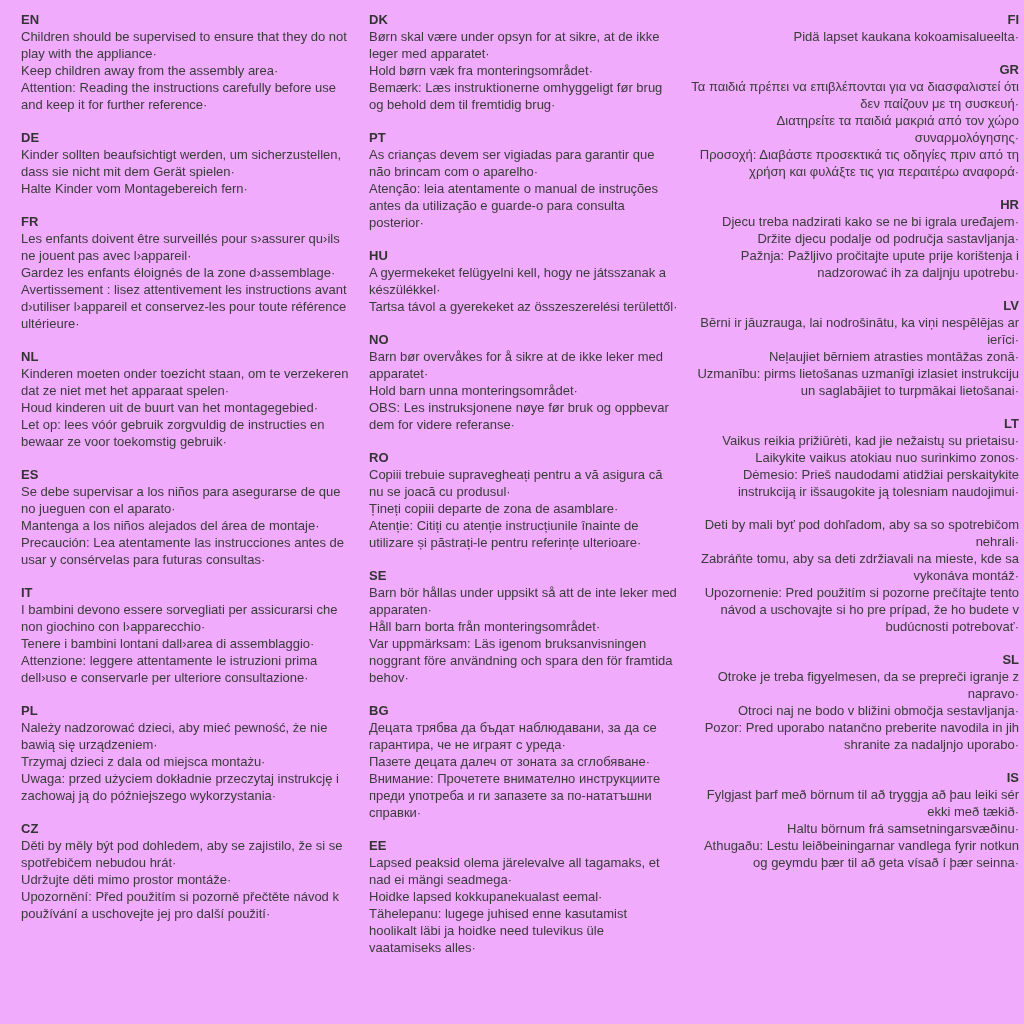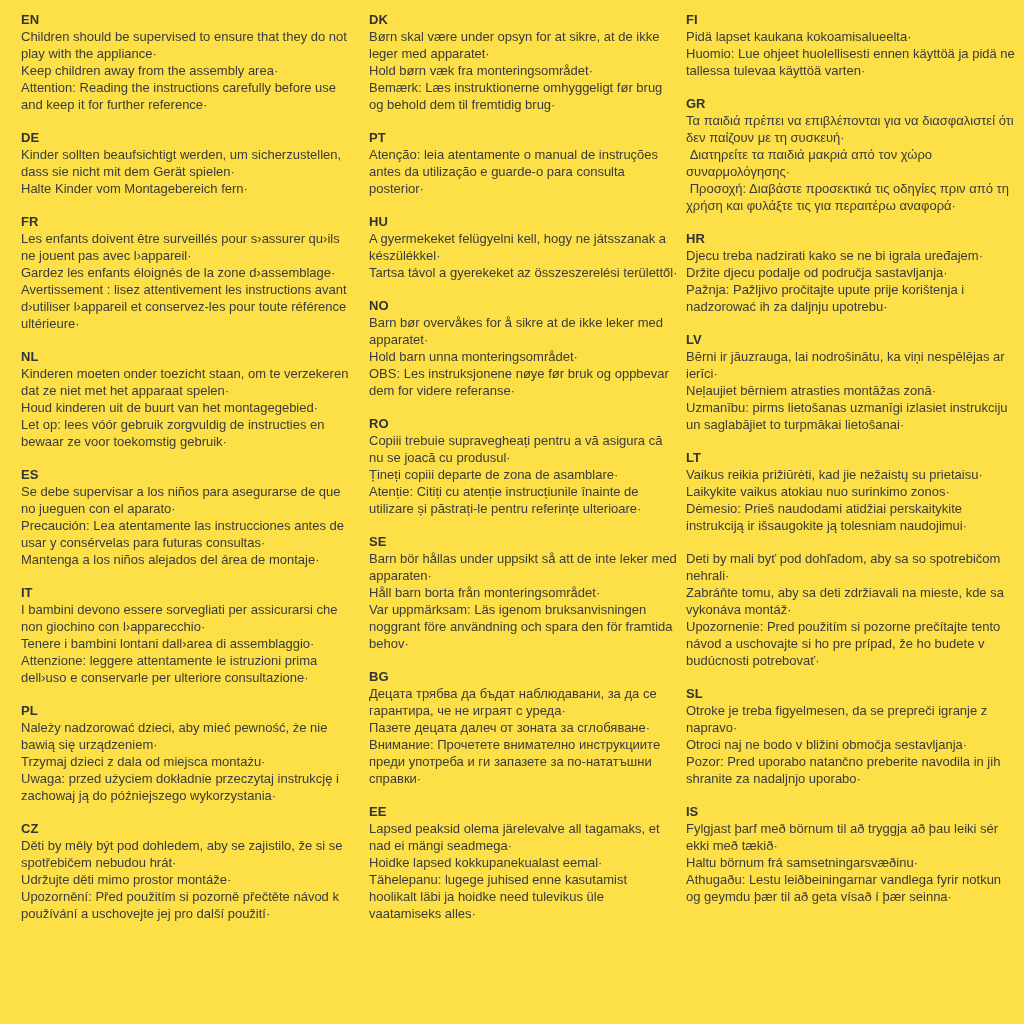--- a/index.html
+++ b/index.html
@@ -14,26 +14,26 @@
     box-sizing: border-box;
     width: 1024px;
     height: 1024px;
     padding: 11px 0 0 21px;
     display: flex;
     align-items: flex-start;
     font-family: "Liberation Sans", sans-serif;
     font-size: 13px;
     line-height: 17px;
     color: #3b3b3b;
-    background: #fde047;
+    background: #f0abfc;
   }
   .col { flex: 0 0 auto; }
   .col-1 { width: 336px; margin-right: 12px; }
   .col-2 { width: 309px; margin-right: 8px; }
-  .col-3 { width: 333px; }
+  .col-3 { width: 333px; text-align: right; }
   .sec { margin: 0 0 16px 0; }
   .sec h3 {
     margin: 0;
     font-size: 13px;
     line-height: 17px;
     font-weight: bold;
     color: #333333;
   }
   .sec p {
     margin: 0;
@@ -65,22 +65,22 @@
     </section>
     <section class="sec">
       <h3>NL</h3>
       <p>Kinderen moeten onder toezicht staan, om te verzekeren dat ze niet met het apparaat spelen·</p>
       <p>Houd kinderen uit de buurt van het montagegebied·</p>
       <p>Let op: lees vóór gebruik zorgvuldig de instructies en bewaar ze voor toekomstig gebruik·</p>
     </section>
     <section class="sec">
       <h3>ES</h3>
       <p>Se debe supervisar a los niños para asegurarse de que no jueguen con el aparato·</p>
+      <p>Mantenga a los niños alejados del área de montaje·</p>
       <p>Precaución: Lea atentamente las instrucciones antes de usar y consérvelas para futuras consultas·</p>
-      <p>Mantenga a los niños alejados del área de montaje·</p>
     </section>
     <section class="sec">
       <h3>IT</h3>
       <p>I bambini devono essere sorvegliati per assicurarsi che non giochino con l›apparecchio·</p>
       <p>Tenere i bambini lontani dall›area di assemblaggio·</p>
       <p>Attenzione: leggere attentamente le istruzioni prima dell›uso e conservarle per ulteriore consultazione·</p>
     </section>
     <section class="sec">
       <h3>PL</h3>
       <p>Należy nadzorować dzieci, aby mieć pewność, że nie bawią się urządzeniem·</p>
@@ -97,20 +97,21 @@
 
   <div class="col col-2">
     <section class="sec">
       <h3>DK</h3>
       <p>Børn skal være under opsyn for at sikre, at de ikke leger med apparatet·</p>
       <p>Hold børn væk fra monteringsområdet·</p>
       <p>Bemærk: Læs instruktionerne omhyggeligt før brug og behold dem til fremtidig brug·</p>
     </section>
     <section class="sec">
       <h3>PT</h3>
+      <p>As crianças devem ser vigiadas para garantir que não brincam com o aparelho·</p>
       <p>Atenção: leia atentamente o manual de instruções antes da utilização e guarde-o para consulta posterior·</p>
     </section>
     <section class="sec">
       <h3>HU</h3>
       <p>A gyermekeket felügyelni kell, hogy ne játsszanak a készülékkel·</p>
       <p>Tartsa távol a gyerekeket az összeszerelési területtől·</p>
     </section>
     <section class="sec">
       <h3>NO</h3>
       <p>Barn bør overvåkes for å sikre at de ikke leker med apparatet·</p>
@@ -140,21 +141,20 @@
       <p>Lapsed peaksid olema järelevalve all tagamaks, et nad ei mängi seadmega·</p>
       <p>Hoidke lapsed kokkupanekualast eemal·</p>
       <p>Tähelepanu: lugege juhised enne kasutamist hoolikalt läbi ja hoidke need tulevikus üle vaatamiseks alles·</p>
     </section>
   </div>
 
   <div class="col col-3">
     <section class="sec">
       <h3>FI</h3>
       <p>Pidä lapset kaukana kokoamisalueelta·</p>
-      <p>Huomio: Lue ohjeet huolellisesti ennen käyttöä ja pidä ne tallessa tulevaa käyttöä varten·</p>
     </section>
     <section class="sec">
       <h3>GR</h3>
       <p>Τα παιδιά πρέπει να επιβλέπονται για να διασφαλιστεί ότι δεν παίζουν με τη συσκευή·</p>
       <p> Διατηρείτε τα παιδιά μακριά από τον χώρο συναρμολόγησης·</p>
       <p> Προσοχή: Διαβάστε προσεκτικά τις οδηγίες πριν από τη χρήση και φυλάξτε τις για περαιτέρω αναφορά·</p>
     </section>
     <section class="sec">
       <h3>HR</h3>
       <p>Djecu treba nadzirati kako se ne bi igrala uređajem·</p>

